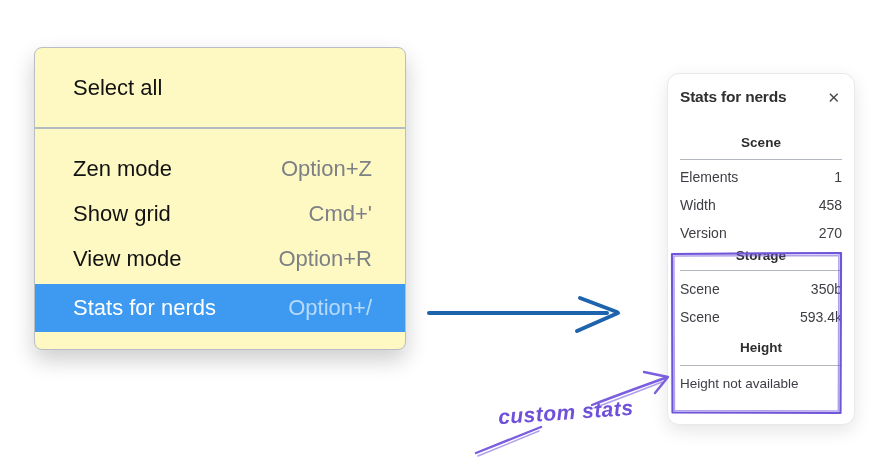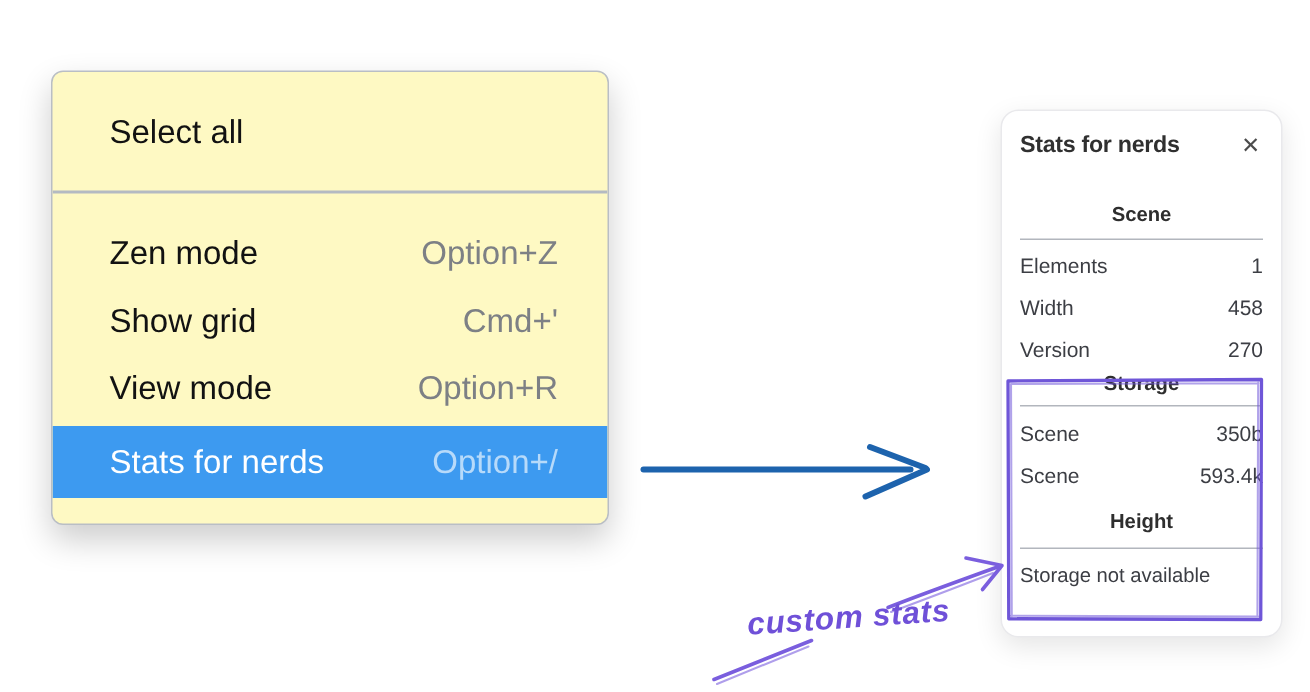--- a/index.html
+++ b/index.html
@@ -122,21 +122,21 @@
         <span>350b</span>
       </div>
       <div class="stat-row">
         <span>Scene</span>
         <span>593.4k</span>
       </div>
     </div>
 
     <div class="sec-head sec-version">Height</div>
     <div class="divider div-version"></div>
-    <div class="note-row">Storage not available</div>
+    <div class="note-row">Height not available</div>
   </div>
 
   <svg class="overlay" viewBox="0 0 873 461" xmlns="http://www.w3.org/2000/svg">
     <g stroke="#1d63ad" stroke-width="4" fill="none" stroke-linecap="round" stroke-linejoin="round">
       <path d="M429,313 L607,313"></path>
       <path d="M580,298 L617,312"></path>
       <path d="M577,331 L618,313"></path>
     </g>
   </svg>
 

